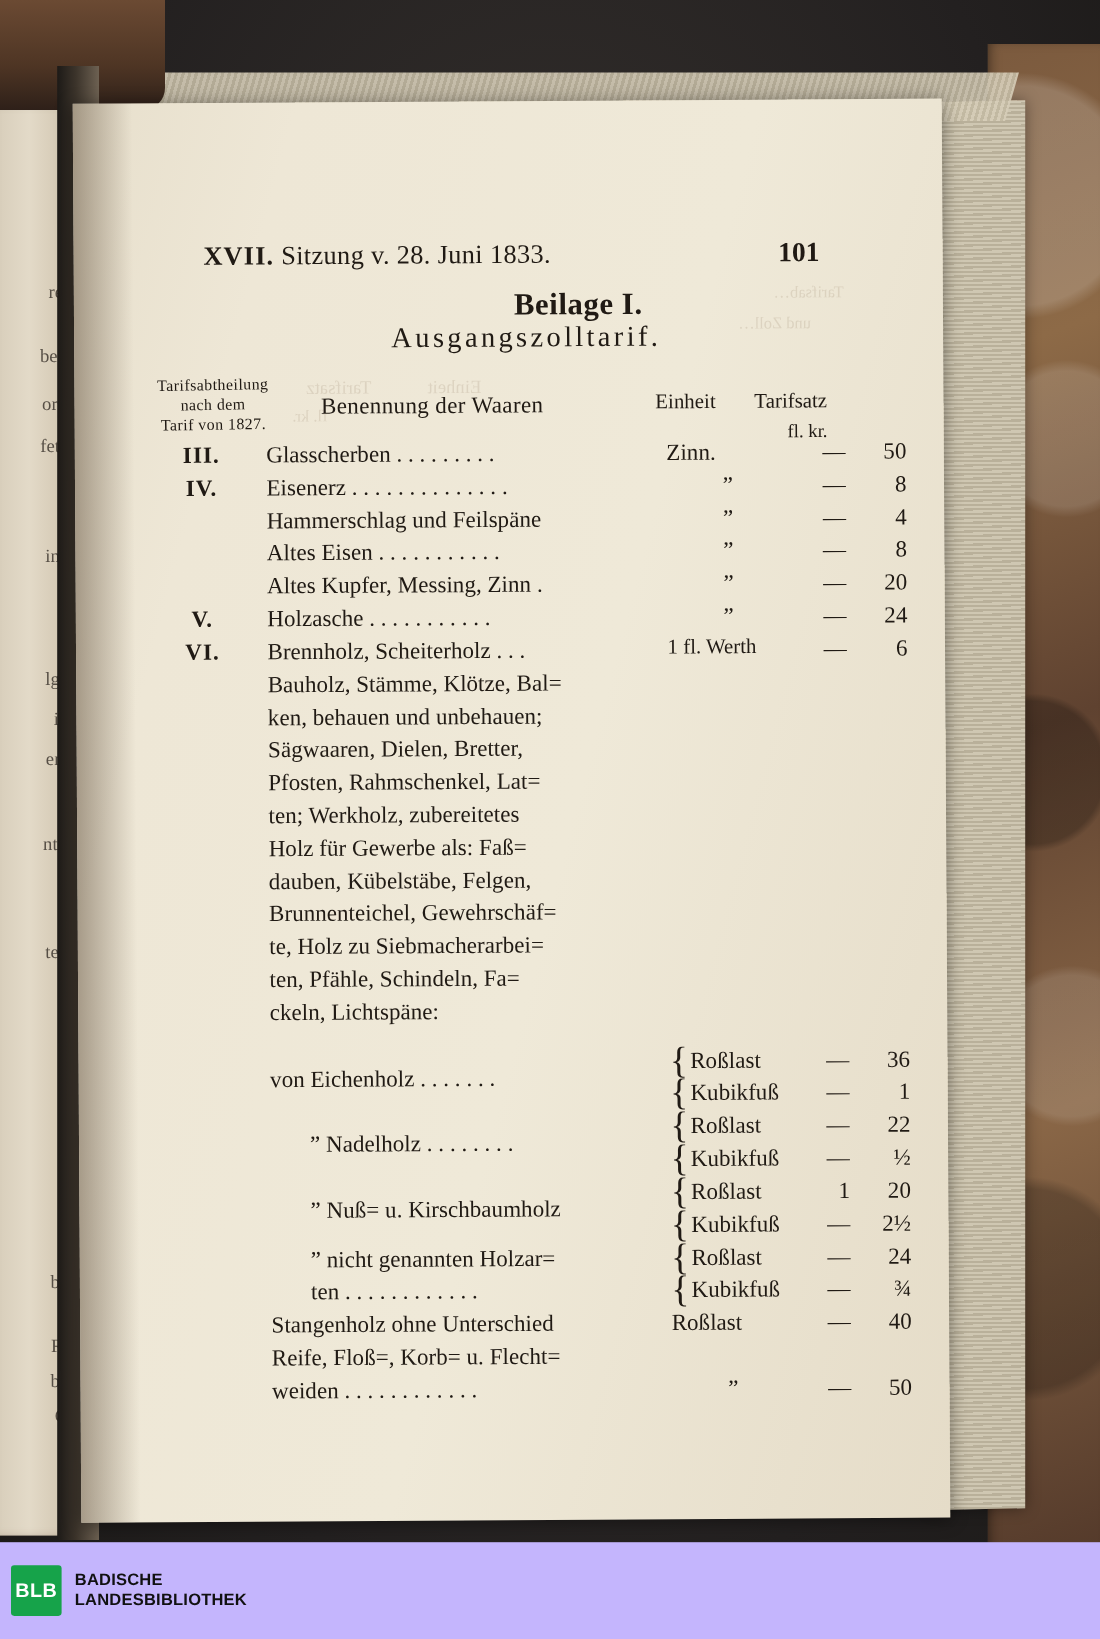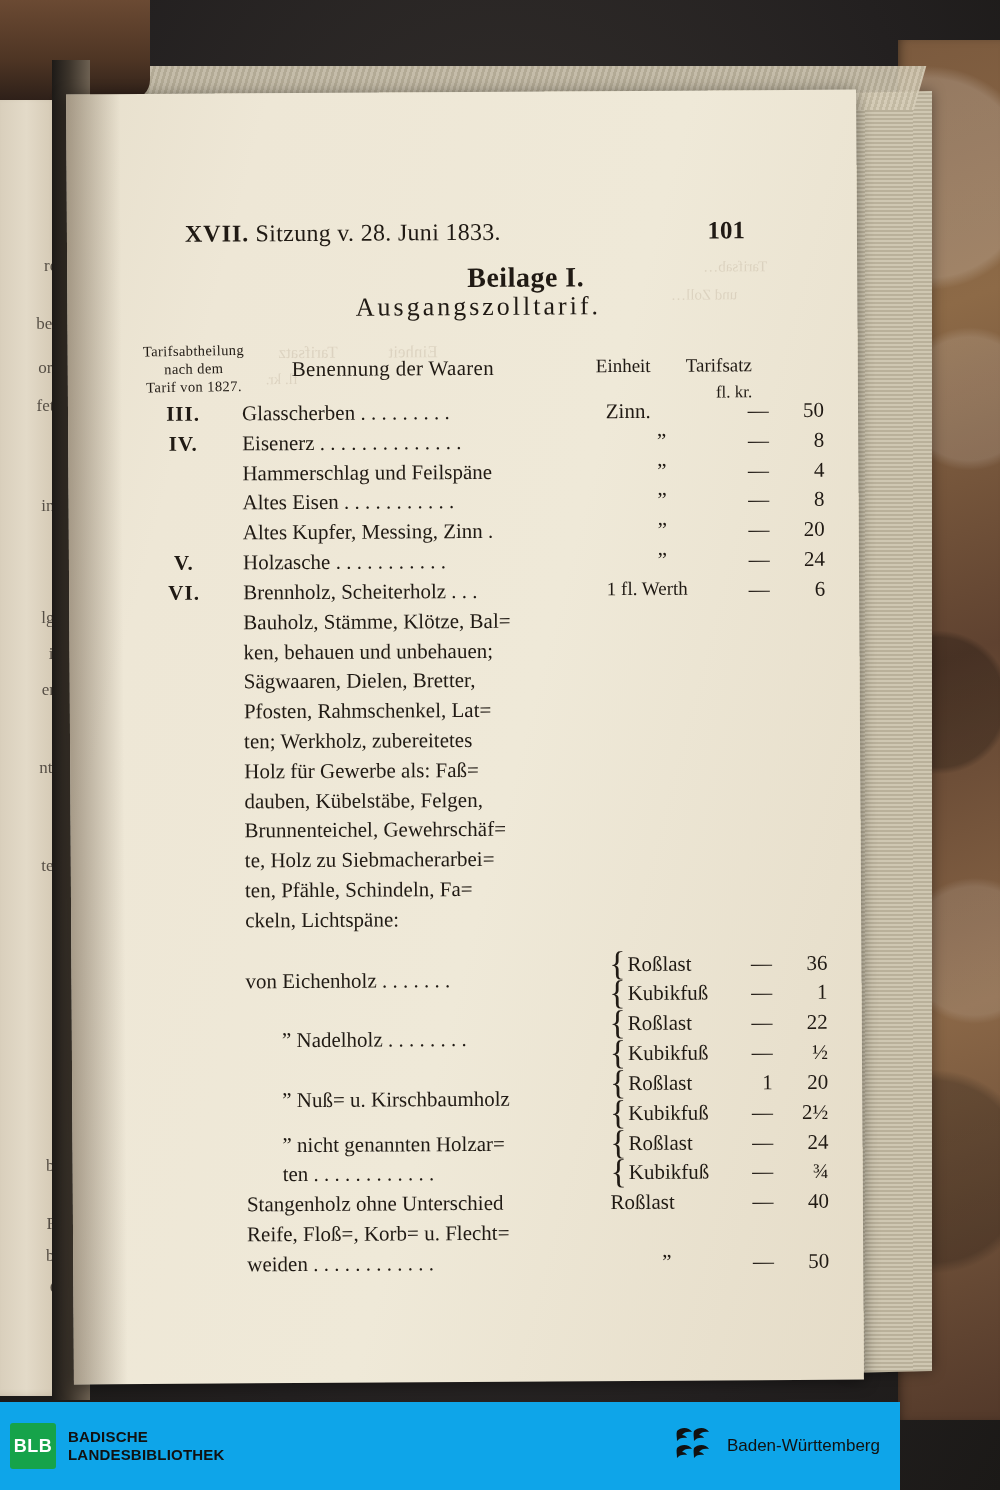--- a/index.html
+++ b/index.html
@@ -125,21 +125,21 @@
   td.fl{width:52px;text-align:right;}
   td.kr{width:56px;text-align:right;padding-right:10px;}
   .quote{display:inline-block;width:100%;text-align:center;font-size:21px;}
 
   
   .brace-cell{position:relative;white-space:nowrap;}
   .brace{display:inline-block;font-size:34px;line-height:0;vertical-align:-4px;margin-right:2px;}
 
   
   .footer{
-    position:absolute;left:0;bottom:0;width:900px;height:88px;background:#0ea5e9;
+    position:absolute;left:0;bottom:0;width:1000px;height:88px;background:#c4b5fd;
     display:flex;align-items:center;justify-content:space-between;
   }
   .blb{display:flex;align-items:center;gap:12px;margin-left:10px;}
   .blb-logo{
     width:46px;height:46px;background:#16a34a;color:#fff;border-radius:3px;
     display:flex;align-items:center;justify-content:center;
     font-family:"Liberation Sans",sans-serif;font-weight:bold;font-size:18px;letter-spacing:.5px;
   }
   .blb-txt{font-family:"Liberation Sans",sans-serif;font-weight:bold;font-size:15px;
            line-height:1.18;color:#111;letter-spacing:.2px;}
@@ -429,26 +429,13 @@
 </div>
 
 <div class="footer">
   <div class="blb">
     <div class="blb-logo">BLB</div>
     <div class="blb-txt">
       <div>BADISCHE</div>
       <div>LANDESBIBLIOTHEK</div>
     </div>
   </div>
-  <div class="bw">
-    <div class="bw-crest">
-      <svg viewBox="0 0 44 46" width="44" height="46" aria-hidden="true">
-        <g fill="#111">
-          <path d="M6 8 C10 4 18 4 21 9 C17 8 13 9 11 12 C13 12 15 13 16 15 C12 14 8 15 6 18 C6 14 5 11 6 8 Z"></path>
-          <path d="M23 8 C27 4 35 4 38 9 C34 8 30 9 28 12 C30 12 32 13 33 15 C29 14 25 15 23 18 C23 14 22 11 23 8 Z"></path>
-          <path d="M6 25 C10 21 18 21 21 26 C17 25 13 26 11 29 C13 29 15 30 16 32 C12 31 8 32 6 35 C6 31 5 28 6 25 Z"></path>
-          <path d="M23 25 C27 21 35 21 38 26 C34 25 30 26 28 29 C30 29 32 30 33 32 C29 31 25 32 23 35 C23 31 22 28 23 25 Z"></path>
-        </g>
-      </svg>
-    </div>
-    <div class="bw-txt">Baden-Württemberg</div>
-  </div>
 </div>
 
 </body></html>

